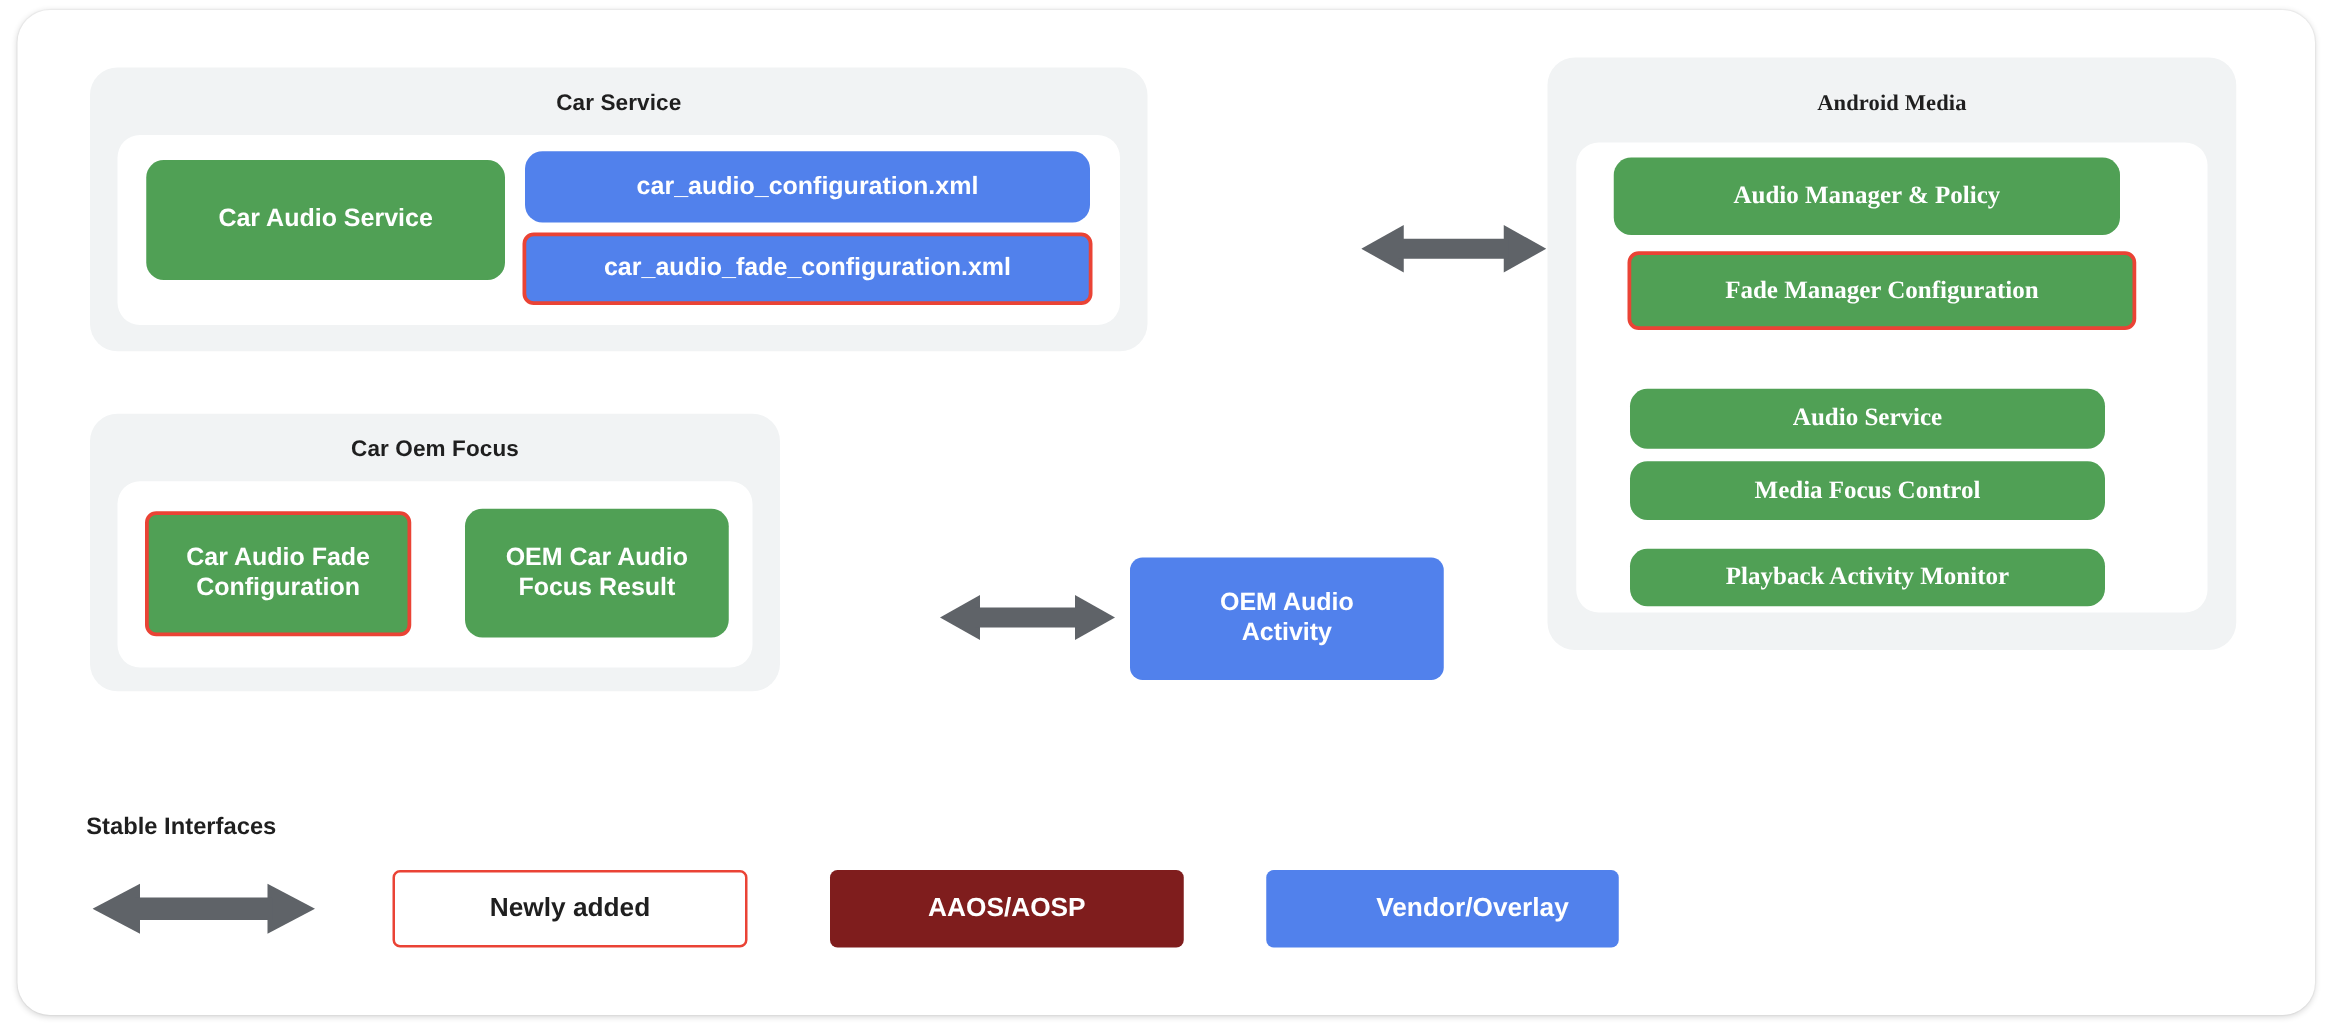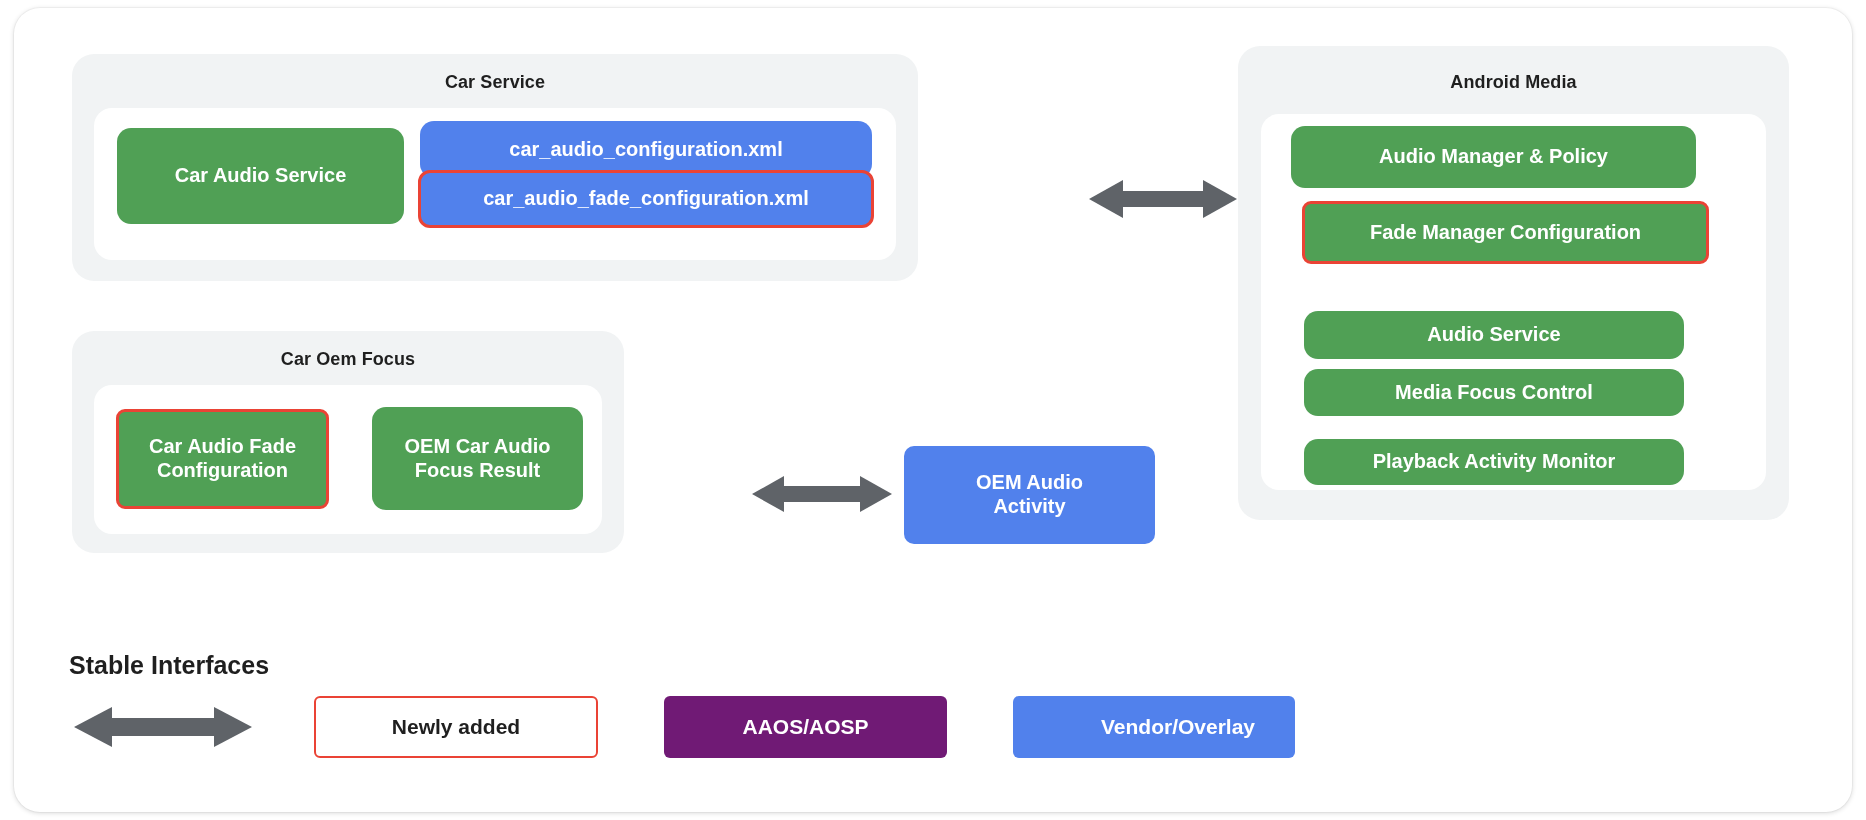--- a/index.html
+++ b/index.html
@@ -69,71 +69,71 @@
   .hl { border: 3px solid #ea4335; border-radius: 9px; }
 
   
   .arrow {
     position: absolute;
   }
 
   
   .legend-title {
     position: absolute;
-    font-size: 25px;
+    font-size: 19px;
     font-weight: bold;
     color: #1f1f1f;
   }
   .legend-chip {
     position: absolute;
     display: flex;
     align-items: center;
     justify-content: center;
     border-radius: 6px;
     font-size: 21px;
     font-weight: bold;
     box-sizing: border-box;
     margin-left: 10px;
   }
   .chip-outline {
     background: #ffffff;
     border: 2px solid #ea4335;
     color: #1f1f1f;
   }
-  .chip-green { background: #701a75; color: #ffffff; }
+  .chip-green { background: #7f1d1d; color: #ffffff; }
   .chip-blue  { background: #5181ec; color: #ffffff; }
 </style>
 </head>
 <body>
 
 <div class="canvas">
 
   <div class="group" style="left:58px; top:46px; width:846px; height:227px;">
     <div class="group-title" style="top:18px;">Car Service</div>
     <div class="inner" style="left:22px; top:54px; width:802px; height:152px;"></div>
 
     <div class="node green" style="left:45px; top:74px; width:287px; height:96px;">Car Audio Service</div>
 
     <div class="node blue" style="left:348px; top:67px; width:452px; height:57px;">car_audio_configuration.xml</div>
 
-    <div class="node blue hl" style="left:346px; top:116px; width:456px; height:58px;border-radius:12px;">car_audio_fade_configuration.xml</div>
+    <div class="node blue hl" style="left:346px; top:132px; width:456px; height:58px;">car_audio_fade_configuration.xml</div>
   </div>
 
   <div class="group" style="left:58px; top:287px; width:552px; height:222px;margin-top:36px;">
     <div class="group-title" style="top:18px;">Car Oem Focus</div>
     <div class="inner" style="left:22px; top:54px; width:508px; height:149px;"></div>
 
     <div class="node green hl" style="left:44px; top:78px; width:213px; height:100px;">Car Audio Fade
 Configuration</div>
 
     <div class="node green" style="left:300px; top:76px; width:211px; height:103px;">OEM Car Audio
 Focus Result</div>
   </div>
 
-  <div class="group" style="left:1224px; top:38px; width:551px; height:474px;">
+  <div class="group" style="left:1224px; top:38px; width:551px; height:474px;font-family:Liberation Serif, serif;">
     <div class="group-title" style="top:26px;">Android Media</div>
     <div class="inner" style="left:23px; top:68px; width:505px; height:376px;"></div>
 
     <div class="node green" style="left:53px; top:80px; width:405px; height:62px;text-align:center;">Audio Manager &amp; Policy</div>
 
     <div class="node green hl" style="left:64px; top:155px; width:407px; height:63px;">Fade Manager Configuration</div>
 
     <div class="node green" style="left:66px; top:265px; width:380px; height:48px;">Audio Service</div>
 
     <div class="node green" style="left:66px; top:323px; width:380px; height:47px;">Media Focus Control</div>

